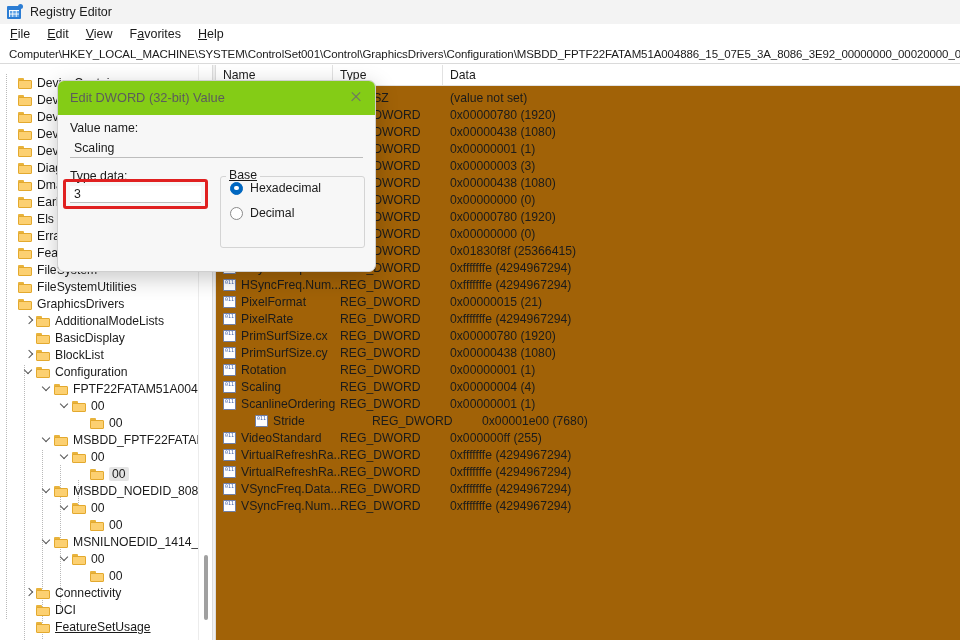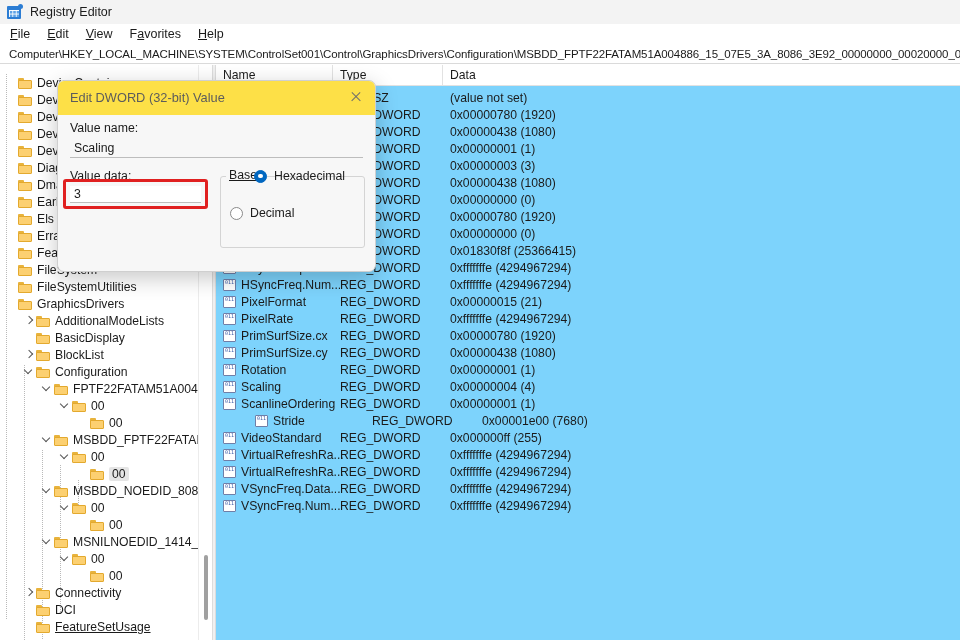--- a/index.html
+++ b/index.html
@@ -106,21 +106,21 @@
 
   
   #splitter{
     position:absolute;left:212px;top:65px;width:2px;height:575px;
     background:#f0f0f0;border-left:1px solid #dcdcdc;border-right:1px solid #dcdcdc;
   }
 
   
   #list-panel{
     position:absolute;left:216px;top:65px;width:744px;height:575px;
-    background:#7dd3fc;overflow:hidden;
+    background:#a16207;overflow:hidden;
   }
   #list-header{
     position:absolute;left:0;top:0;width:744px;height:20px;
     border-bottom:1px solid #e2e2e2;background:#ffffff;
   }
   .col-head{
     position:absolute;top:0;height:20px;line-height:20px;
     font-size:12.2px;color:#1b1b1b;padding-left:7px;box-sizing:border-box;
     border-right:1px solid #e2e2e2;
   }
@@ -152,21 +152,21 @@
     font-size:7px;line-height:11px;color:#444;
   }
 
   
   #dialog{
     position:absolute;left:57px;top:80px;width:317px;height:190px;
     background:#f7f7f7;border:1px solid #cfcfcf;border-radius:7px;
     box-shadow:0 6px 22px rgba(0,0,0,.22);overflow:hidden;
   }
   #dlg-titlebar{
-    position:absolute;left:0;top:0;width:317px;height:34px;background:#fde047;
+    position:absolute;left:0;top:0;width:317px;height:34px;background:#84cc16;
   }
   #dlg-title{
     position:absolute;left:12px;top:9px;font-size:12.8px;color:#5c5c5c;
     white-space:nowrap;
   }
   #dlg-close{
     position:absolute;right:0;top:0;width:38px;height:32px;cursor:default;
   }
   #dlg-close:before,#dlg-close:after{
     content:"";position:absolute;left:13px;top:15px;width:12px;height:1.3px;
@@ -204,21 +204,21 @@
     border:1px solid #d4d4d4;border-radius:3px;background:#f7f7f7;
   }
   #base-legend{
     position:absolute;left:168px;top:87px;background:#f7f7f7;padding:0 3px;
     font-size:12.3px;color:#1b1b1b;text-decoration:underline;
   }
   .radio-row{
     position:absolute;left:172px;display:flex;align-items:center;
     font-size:12.3px;color:#1b1b1b;cursor:default;
   }
-  #radio-hex{top:88px;margin-left:24px;}
+  #radio-hex{top:100px;}
   #radio-dec{top:125px;}
   .radio{
     width:13px;height:13px;border-radius:50%;border:1.4px solid #8a8a8a;
     background:#fff;margin-right:7px;flex:none;box-sizing:border-box;position:relative;
   }
   .radio.on{border-color:#0067c0;border-width:1.4px;background:#0067c0;}
   .radio.on:after{
     content:"";position:absolute;left:3.3px;top:3.3px;width:4.4px;height:4.4px;
     border-radius:50%;background:#fff;
   }
@@ -633,21 +633,21 @@
 
 <div id="dialog">
   <div id="dlg-titlebar">
     <span id="dlg-title">Edit DWORD (32-bit) Value</span>
     <span id="dlg-close"></span>
   </div>
 
   <span class="dlg-label" id="lbl-valuename">Value name:</span>
   <input id="inp-valuename" readonly="" value="Scaling" style="">
 
-  <span class="dlg-label" id="lbl-valuedata">Value data:</span>
+  <span class="dlg-label" id="lbl-valuedata">Type data:</span>
   <div id="valuedata-highlight" style="border-color: rgb(224, 32, 32);"></div>
   <input id="inp-valuedata" value="3" style="">
   <div id="inp-valuedata-underline"></div>
 
   <div id="base-group"></div>
   <span id="base-legend">Base</span>
 
   <div class="radio-row" id="radio-hex">
     <span class="radio on"></span>
     <span>Hexadecimal</span>

